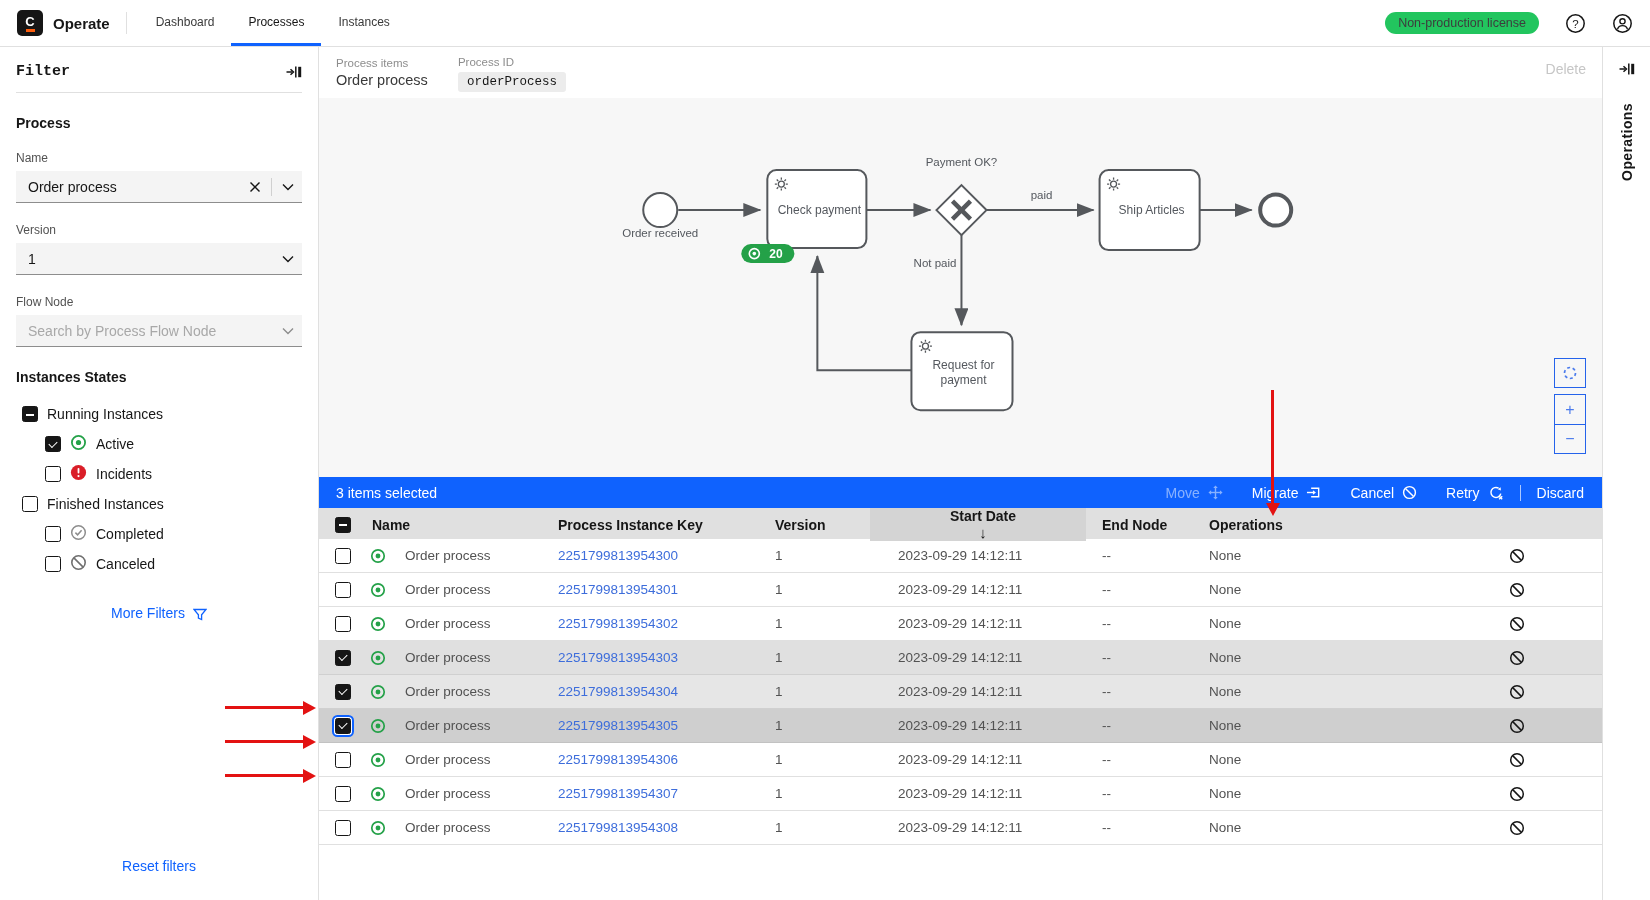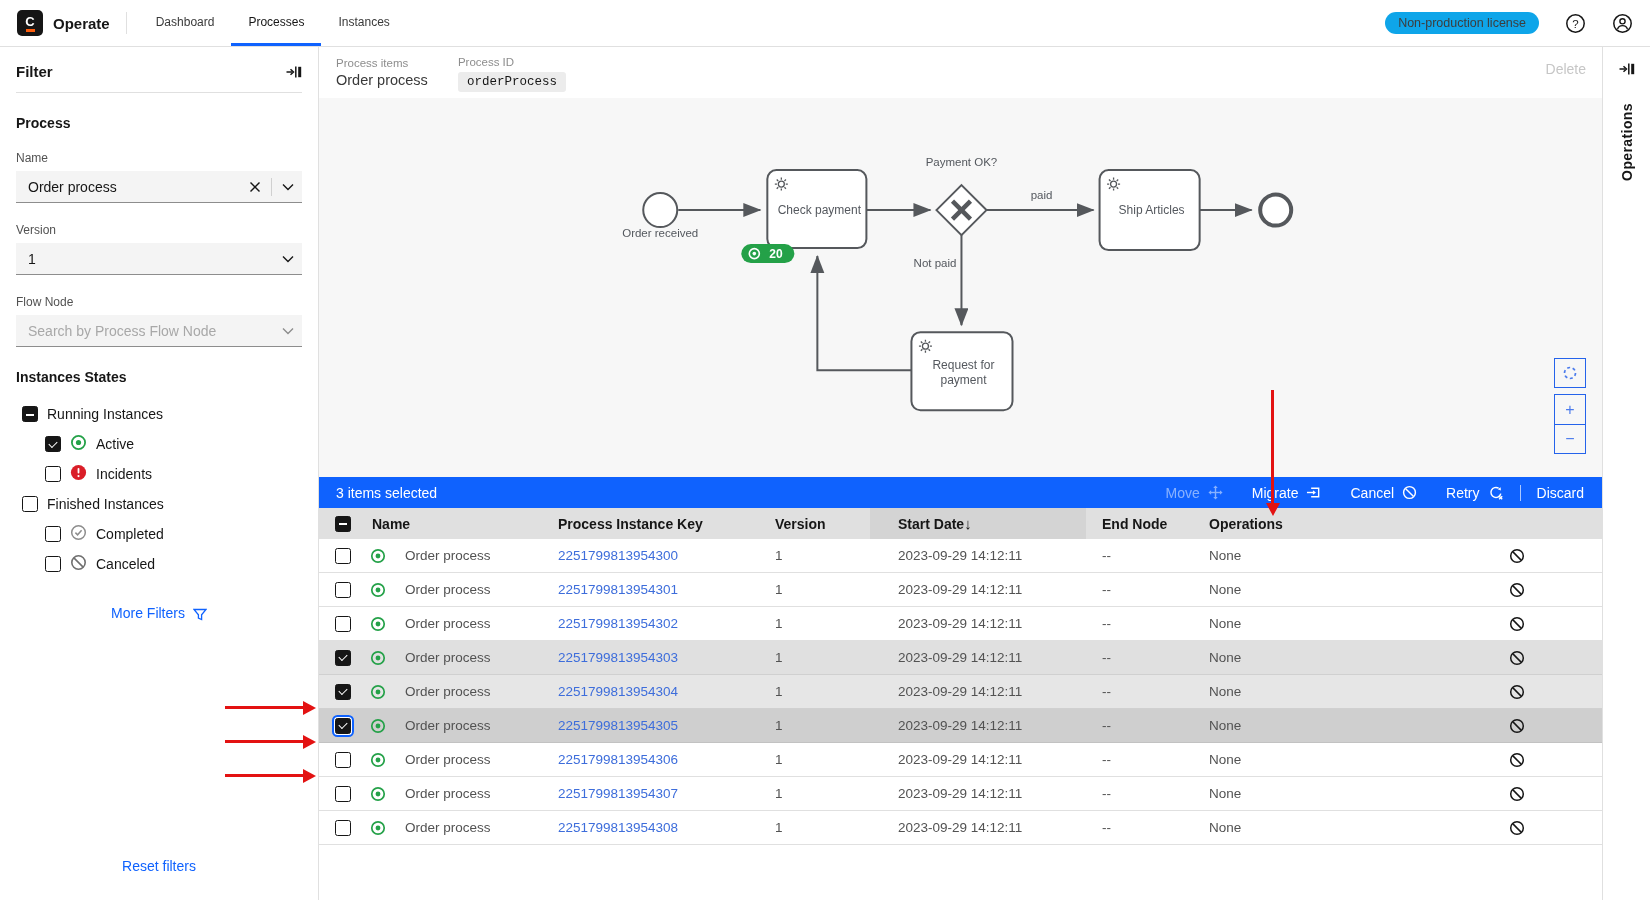--- a/index.html
+++ b/index.html
@@ -12,30 +12,30 @@
   .brand { display:flex; align-items:center; gap:10px; padding:0 16px 0 17px; }
   .logo { width:26px; height:26px; background:#161616; border-radius:5px; display:flex; flex-direction:column; align-items:center; justify-content:center; }
   .logo .lg-c { color:#fff; font-weight:bold; font-size:13px; line-height:13px; }
   .logo .lg-bar { width:9px; height:3px; background:#fc5d0d; margin-top:1px; }
   .brand-name { font-size:15px; font-weight:bold; }
   .tab-divider { width:1px; background:#e0e0e0; margin:12px 0; }
   .tabs { display:flex; margin-left:12px; }
   .tab { display:flex; align-items:center; padding:0 17px; font-size:12px; color:#393939; border-bottom:3px solid transparent; cursor:pointer; }
   .tab.active { color:#161616; border-bottom-color:#0f62fe; }
   .topbar-right { margin-left:auto; display:flex; align-items:center; gap:26px; padding-right:17px; }
-  .license-pill { background:#0ea5e9; color:#3d3d3d; border-radius:11px; font-size:12.5px; padding:4px 13px; }
+  .license-pill { background:#22c55e; color:#3d3d3d; border-radius:11px; font-size:12.5px; padding:4px 13px; }
 
   
   .content { display:flex; height:853px; }
   .sidebar { width:319px; border-right:1px solid #e0e0e0; position:relative; padding:0 16px; background:#fff; }
   .main { width:1283px; display:flex; flex-direction:column; background:#fff; }
   .right-strip { width:48px; border-left:1px solid #e0e0e0; display:flex; flex-direction:column; align-items:center; background:#fff; }
 
   
-  .filter-head { display:flex; align-items:center; justify-content:space-between; padding:16px 0 12px; border-bottom:1px solid #e0e0e0; }
+  .filter-head { display:flex; align-items:center; justify-content:space-between; padding:16px 0 12px; border-bottom:1px solid #e0e0e0;font-family:Liberation Mono, monospace; }
   .filter-title { font-size:15px; font-weight:bold; }
   .icon-btn { background:none; border:none; cursor:pointer; display:flex; align-items:center; }
   .section-title { font-size:14px; font-weight:bold; margin-top:22px; }
   .field-label { font-size:12px; color:#525252; margin:20px 0 6px; }
   .sel-box { position:relative; height:32px; background:#f4f4f4; border-bottom:1px solid #8d8d8d; display:flex; align-items:center; }
   .sel-box input { flex:1; height:100%; border:none; background:transparent; outline:none; padding:0 12px; font-size:14px; color:#161616; font-family:"Liberation Sans",sans-serif; }
   .sel-box input::placeholder { color:#a8a8a8; }
   .sel-tools { display:flex; align-items:center; gap:0; }
   .sel-sep { width:1px; height:18px; background:#d0d0d0; margin:0 2px; }
   .sel-x, .sel-chev { width:28px; height:30px; display:flex; align-items:center; justify-content:center; cursor:pointer; background:none; border:none; }
@@ -77,21 +77,21 @@
   .bar-action.disabled { opacity:.5; cursor:default;padding-left:8px; }
   .bar-sep { width:1px; height:16px; background:rgba(255,255,255,.65); margin-left:16px; }
   .bar-action.discard { margin-left:16px; }
 
   .itable { flex:1; overflow:hidden; }
   .thead, .trow { display:grid; grid-template-columns:49px 174px 217px 111px 216px 107px 292px 1fr; align-items:center; }
   .thead { height:31px; background:#e0e0e0; font-weight:bold; font-size:14px; }
   .thead .hc { padding-left:16px; height:100%; display:flex; align-items:center; cursor:pointer; }
   .thead .hc.h-check { padding-left:16px; cursor:default; }
   .thead .hc.h-name { padding-left:4px; }
-  .thead .hc.h-start { background:#d4d4d4; padding-left:28px; padding-right:18px; }
+  .thead .hc.h-start { background:#d4d4d4; padding-left:28px; padding-right:18px;flex-direction:column; }
   .sort-arrow { font-size:15px; font-weight:normal; }
   .trow { height:34px; border-bottom:1px solid #e0e0e0; font-size:13.5px; color:#525252; background:#fff; }
   .trow.sel-a { background:#e0e0e0; border-bottom-color:#d0d0d0; }
   .trow.sel-b { background:#e6e6e6; border-bottom-color:#d0d0d0; }
   .trow.sel-c { background:#cfcfcf; border-bottom-color:#c2c2c2; }
   .c { padding-left:16px; display:flex; align-items:center; }
   .c-check { padding-left:16px; }
   .c-name { padding-left:2px; gap:19px; color:#525252; }
   .c-start { padding-left:28px; }
   .key-link { color:#3d6ddb; text-decoration:none; cursor:pointer; }

